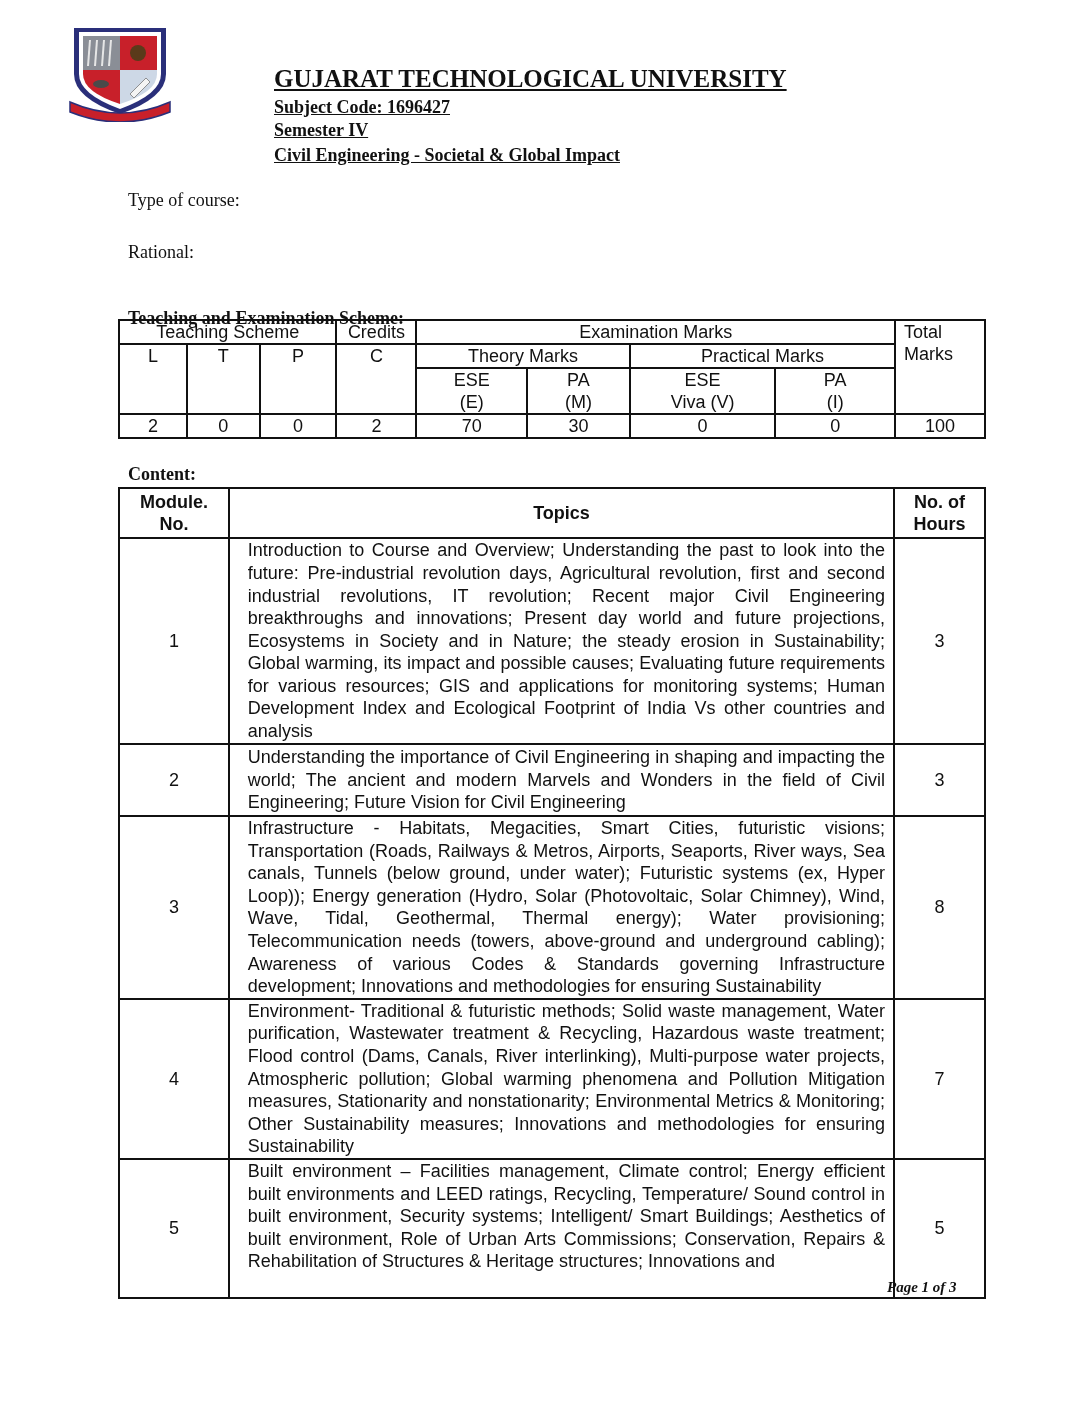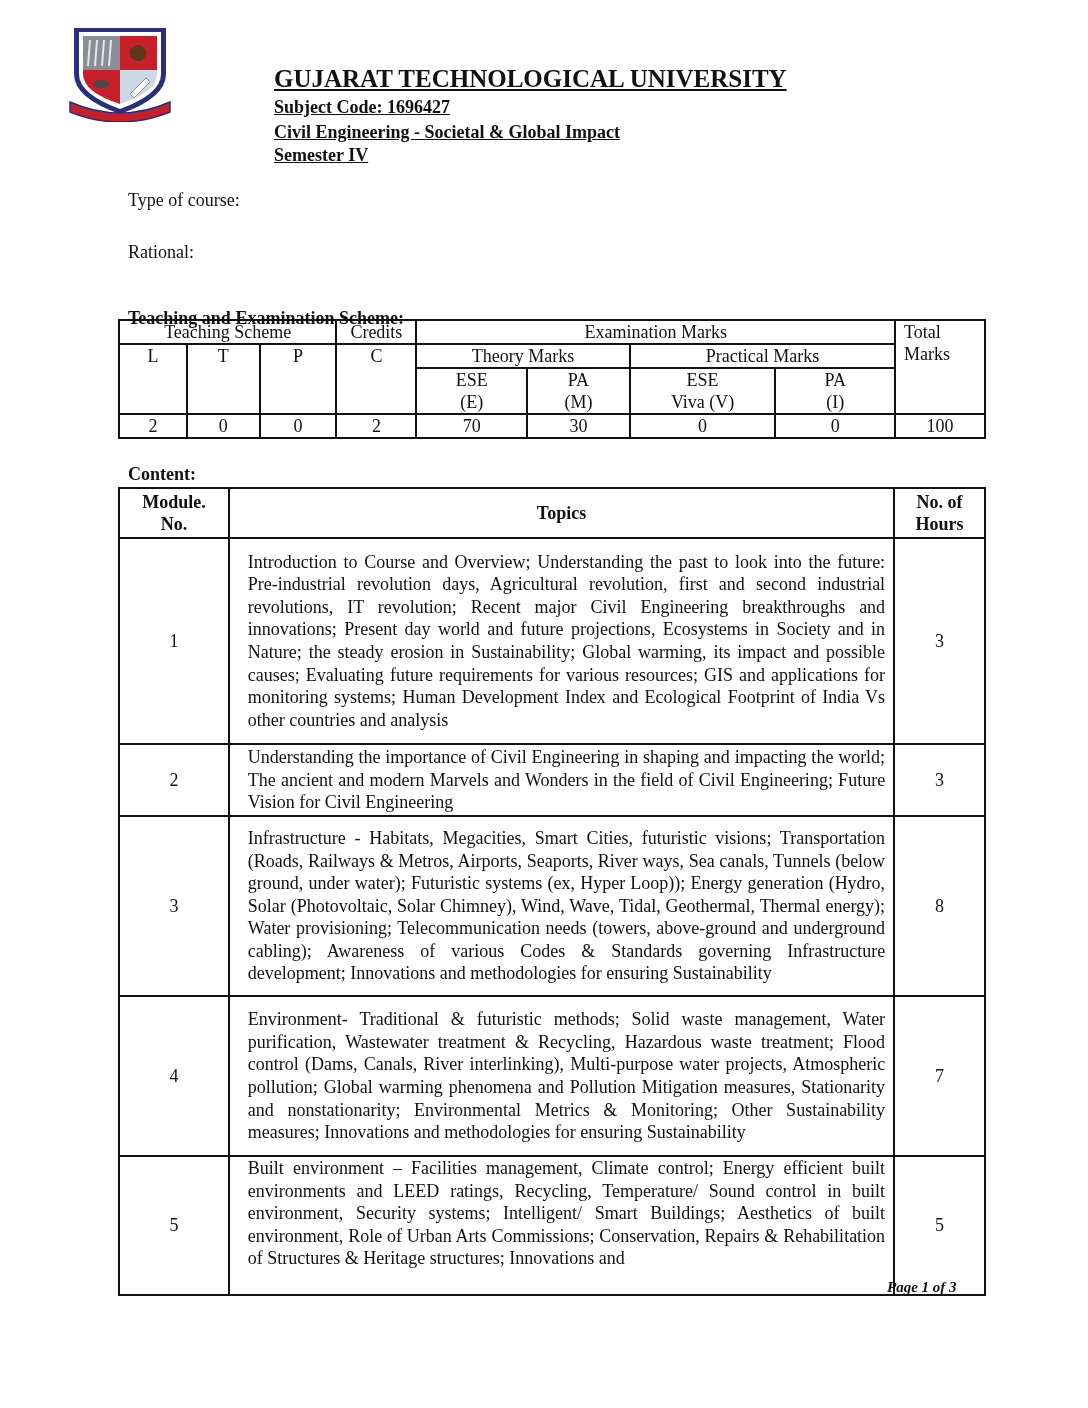--- a/index.html
+++ b/index.html
@@ -9,21 +9,21 @@
   }
   .logo { position: absolute; left: 66px; top: 22px; width: 108px; height: 100px; }
   .header { position: absolute; left: 274px; top: 62px; width: 530px; text-align: left; text-decoration: underline; }
   .uni-title { font-weight: bold; font-size: 25px; line-height: 34px; letter-spacing: 0px; }
   .sub-line { font-weight: bold; font-size: 18px; line-height: 23px; }
   .sub-line.last { margin-top: 2px; }
   .label { position: absolute; left: 128px; font-size: 18px; }
   .section-title { position: absolute; left: 128px; font-size: 18px; font-weight: bold; }
 
   table { border-collapse: collapse; position: absolute; }
-  td, th { border: 2px solid #111; font-family: Liberation Serif, serif; }
+  td, th { border: 2px solid #111; font-family: Liberation Sans, sans-serif; }
 
   .scheme { left: 118px; top: 319px; width: 868px; font-size: 18px; }
   .scheme td { text-align: center; padding: 0; line-height: 22px; font-weight: normal; }
   .scheme .total { vertical-align: top; text-align: left; padding-left: 8px; }
 
   .content { left: 118px; top: 487px; width: 868px; font-size: 18px; }
   .content th { font-weight: bold; text-align: center; line-height: 22px; padding: 2px 0; }
   .content td { vertical-align: middle; line-height: 22.6px; }
   .content td.num { text-align: center; }
   .content td.topic { text-align: justify; padding: 0 8px 0 18px; }
@@ -51,22 +51,22 @@
     <circle cx="72" cy="31" r="8" fill="#5a3a1a"></circle>
     <ellipse cx="35" cy="62" rx="8" ry="4" fill="#4a4a4a"></ellipse>
     <path d="M64,72 L80,56 L84,60 L68,76 Z" fill="#f4f4f4" stroke="#777" stroke-width="0.8"></path>
     <path d="M4,80 Q54,102 104,80 L104,90 Q54,110 4,90 Z" fill="#c8202a" stroke="#2a2f7a" stroke-width="1.5"></path>
   </svg>
 </div>
 
 <div class="header">
   <div class="uni-title">GUJARAT TECHNOLOGICAL UNIVERSITY</div>
   <div class="sub-line">Subject Code: 1696427</div>
+  <div class="sub-line">Semester IV</div>
   <div class="sub-line last">Civil Engineering - Societal &amp; Global Impact</div>
-  <div class="sub-line">Semester IV</div>
 </div>
 
 <div class="label" style="top:190px;">Type of course:</div>
 <div class="label" style="top:242px;">Rational:</div>
 
 <div class="section-title" style="top:308px;">Teaching and Examination Scheme:</div>
 
 <table class="scheme">
   <colgroup>
     <col style="width:68px">

